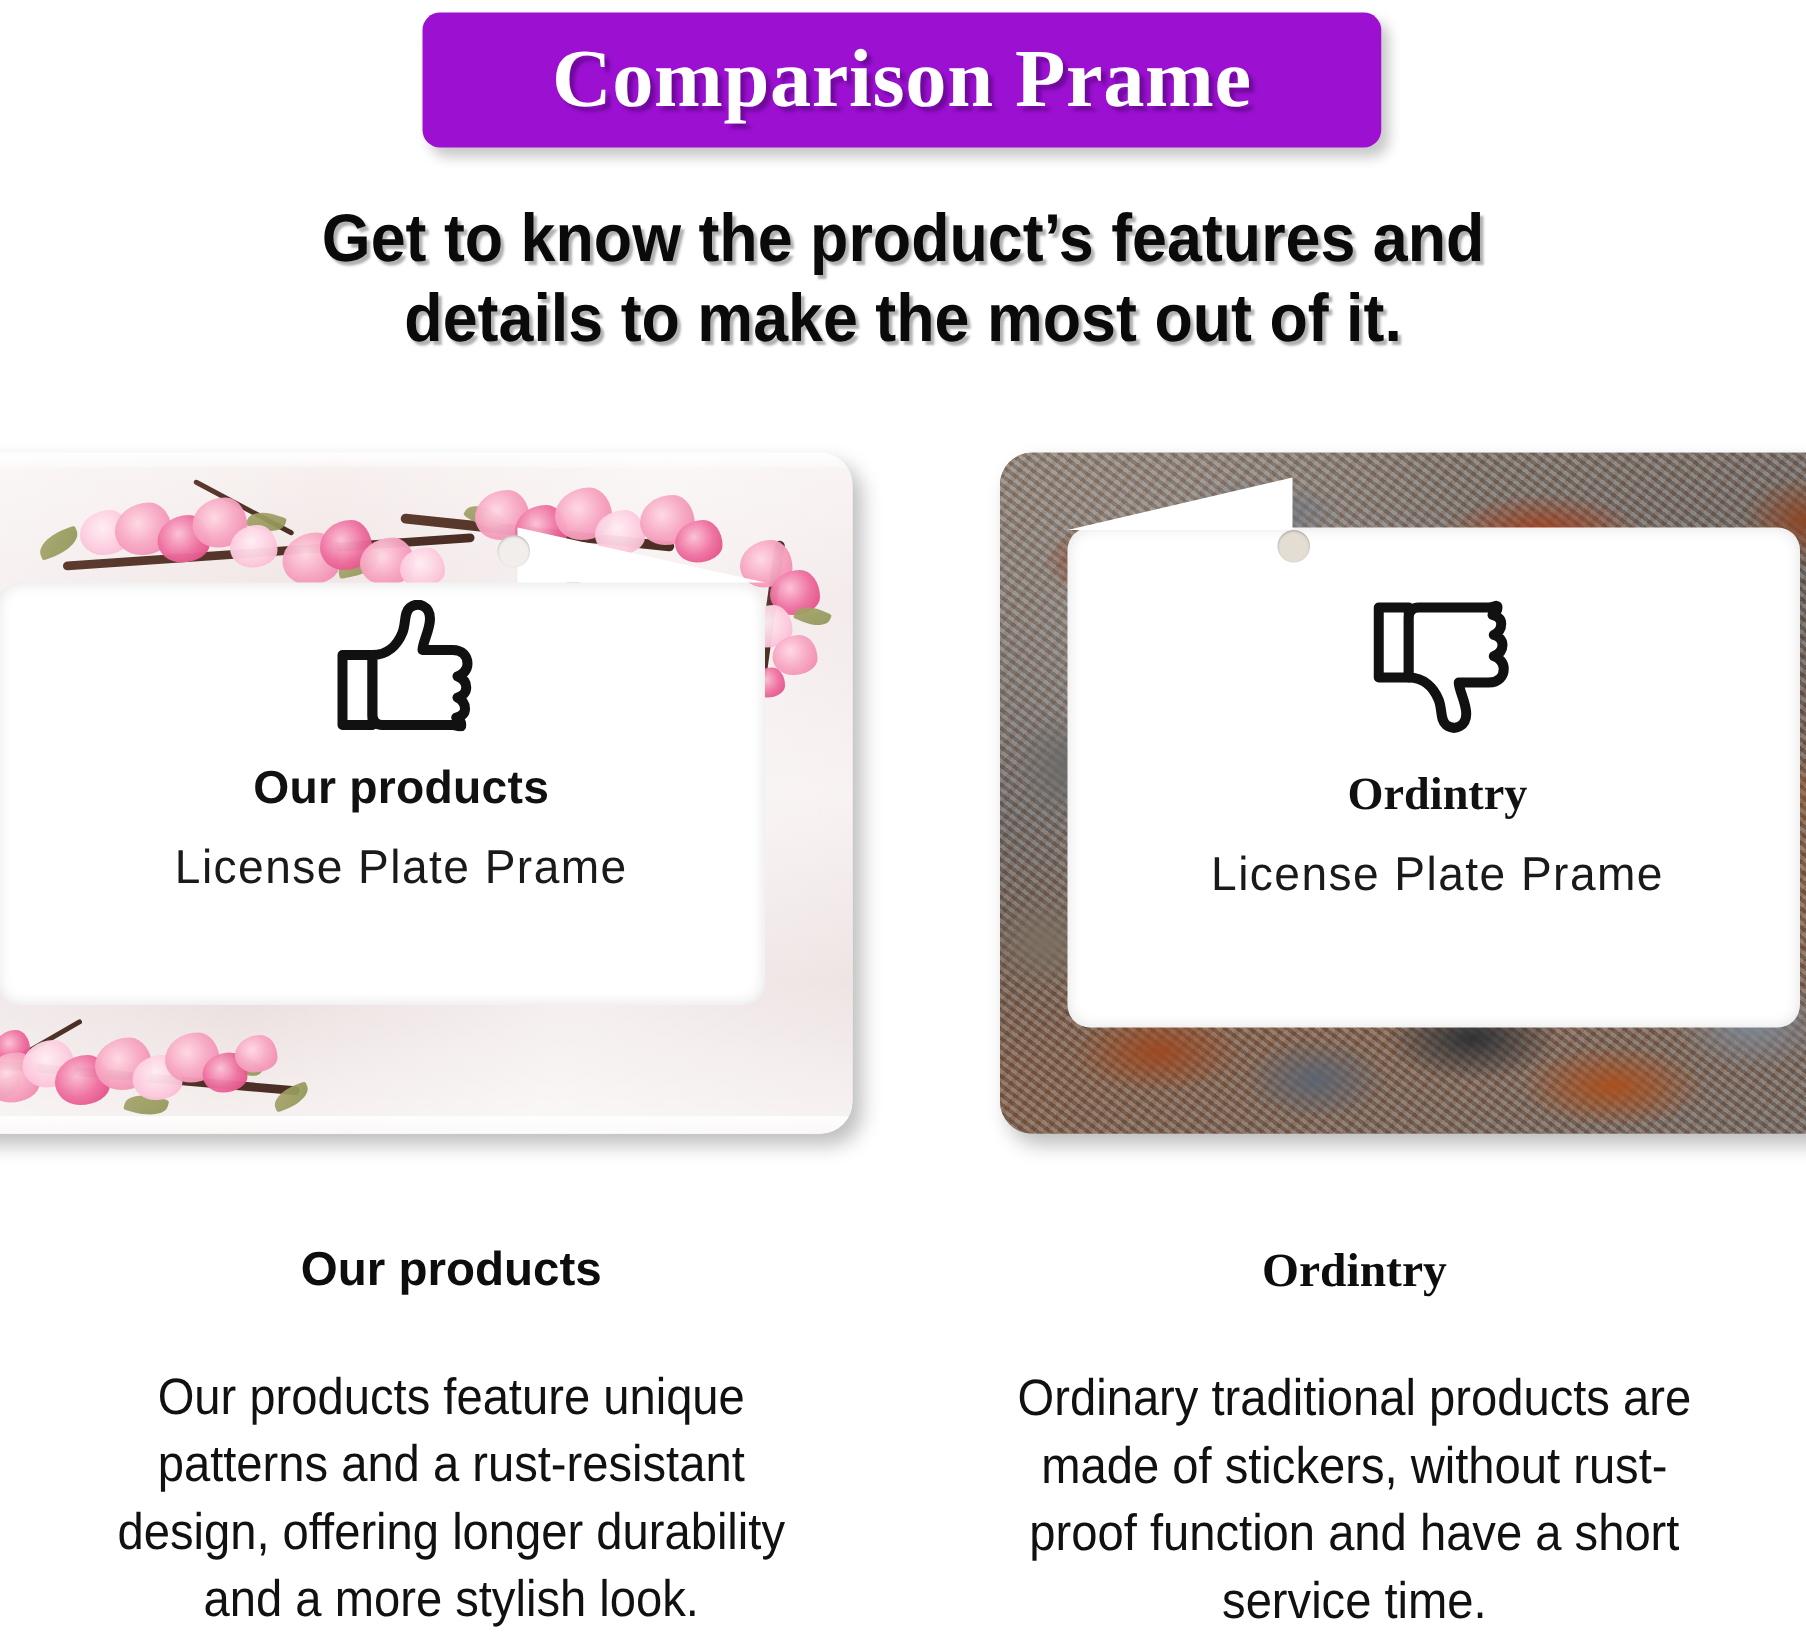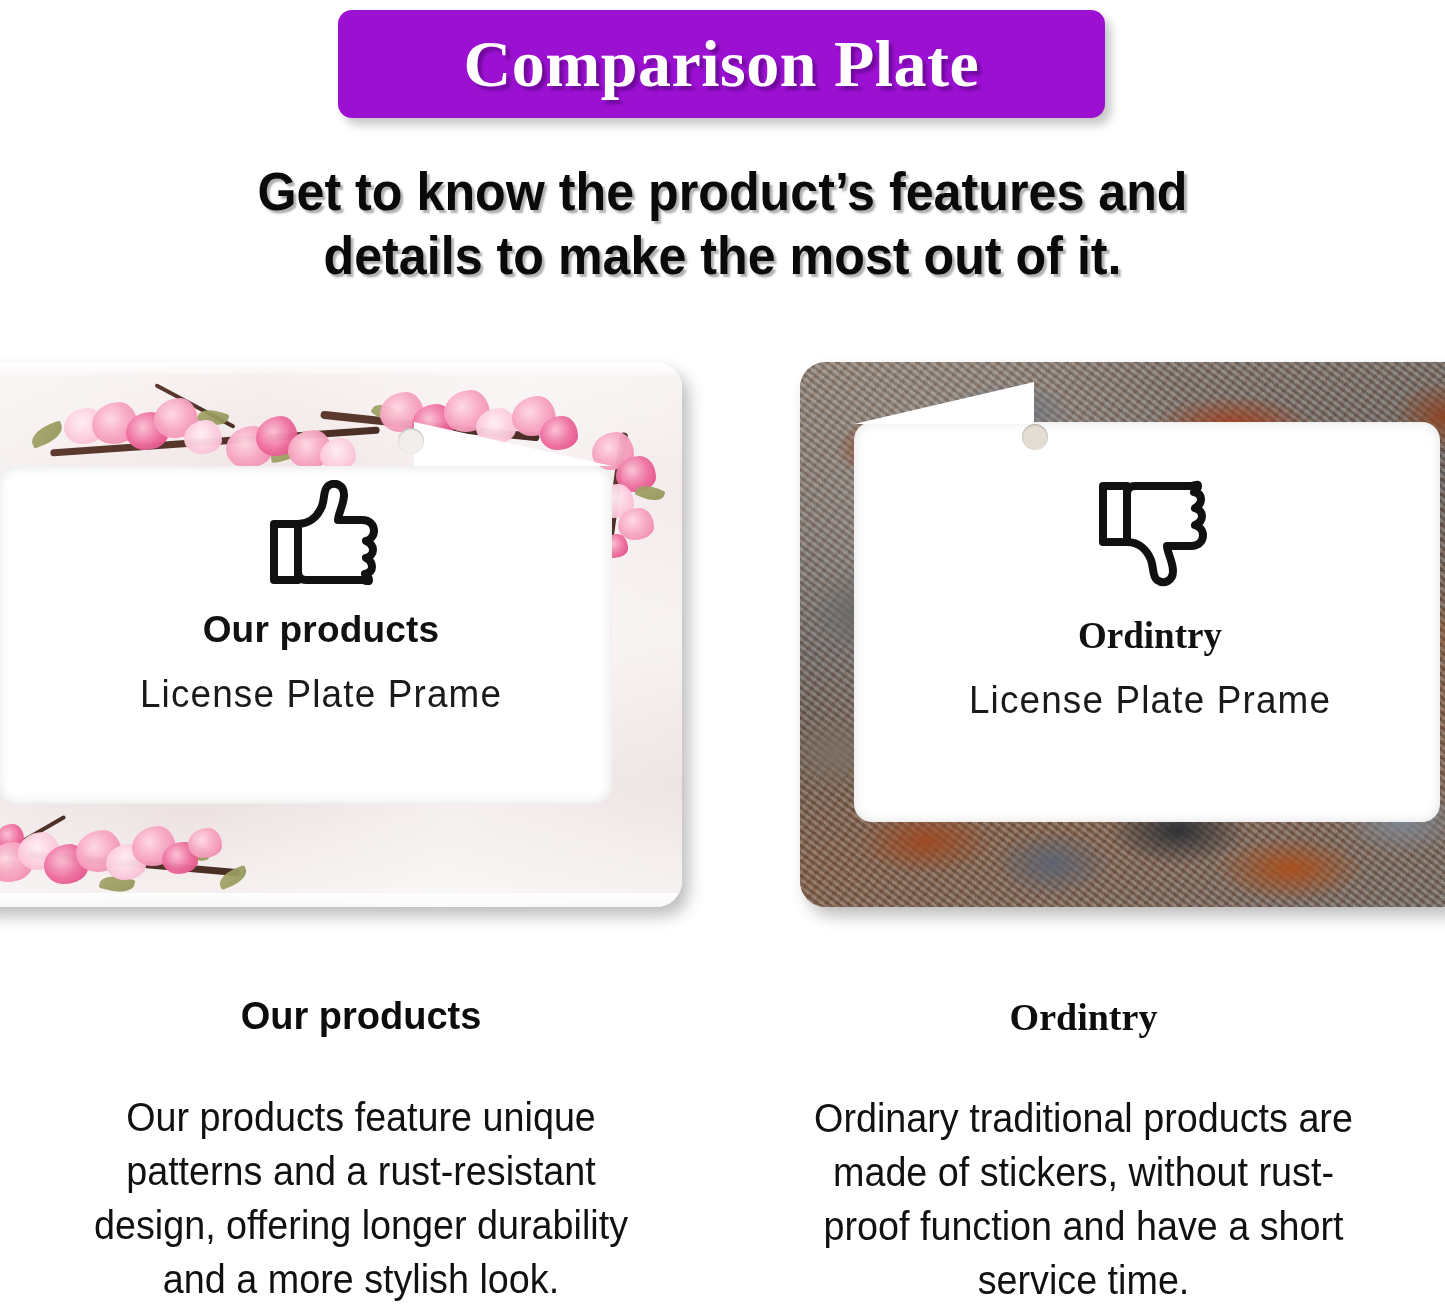--- a/index.html
+++ b/index.html
@@ -246,21 +246,21 @@
     color: #111111;
     transform: scaleX(0.92);
   }
 </style>
 </head>
 <body>
 
 <div class="page">
 
   <div class="title-banner">
-    <div class="title-text">Comparison Plate</div>
+    <div class="title-text">Comparison Prame</div>
   </div>
 
   <div class="subtitle">
     <span>Get to know the product’s features and</span>
     <span>details to make the most out of it.</span>
   </div>
 
   <div class="frames">
 
     <div class="plate plate-left">

